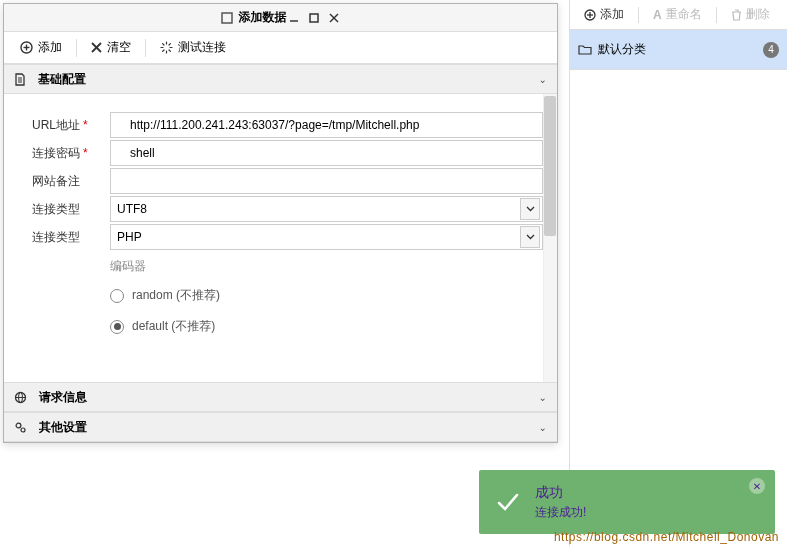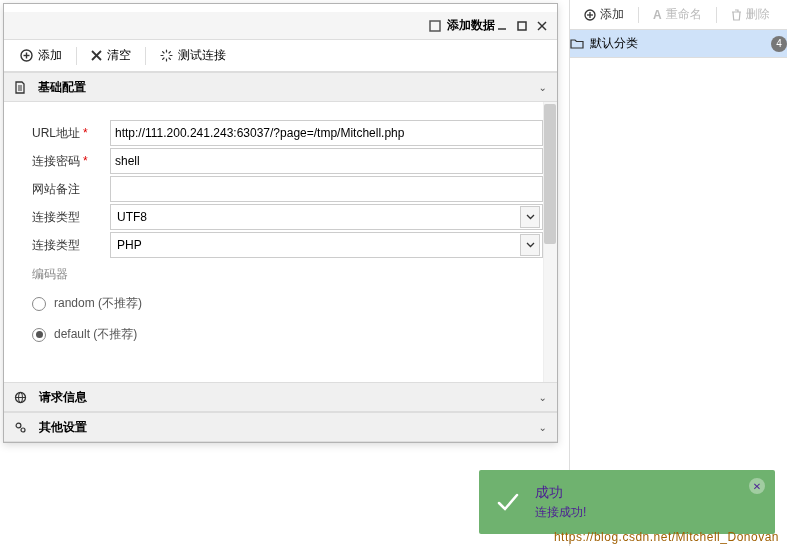--- a/index.html
+++ b/index.html
@@ -6,46 +6,46 @@
 body { width: 787px; height: 546px; background: #fff; position: relative; overflow: hidden; }
 
 .main { display: flex; height: 100%; }
 .left { width: 570px; border-right: 1px solid #ddd; position: relative; }
 .right { flex: 1; }
 
 .right-toolbar { height: 30px; border-bottom: 1px solid #ddd; display: flex; align-items: center; padding: 0 6px; gap: 4px; }
 .rt-btn { padding: 4px 8px; color: #333; display: flex; align-items: center; gap: 4px; cursor: pointer; }
 .rt-btn.disabled { color: #bbb; }
 .rt-sep { width: 1px; height: 16px; background: #ddd; margin: 0 2px; }
-.cat-row { height: 28px; background: #cfe2f9; display: flex; align-items: center; padding: 0 0; justify-content: space-between; border-bottom: 1px solid #ddd; }
+.cat-row { height: 40px; background: #cfe2f9; display: flex; align-items: center; padding: 0 8px; justify-content: space-between; border-bottom: 1px solid #ddd; }
 .cat-left { display: flex; align-items: center; gap: 6px; }
 .badge { background: #777; color: #fff; border-radius: 50%; width: 16px; height: 16px; display: flex; align-items: center; justify-content: center; font-size: 10px; }
 
 .dialog { position: absolute; left: 3px; top: 3px; width: 555px; height: 440px; background: #fff; border: 1px solid #b3b3b3; box-shadow: 0 2px 8px rgba(0,0,0,.15); display: flex; flex-direction: column; }
-.dlg-title { height: 28px; background: #f5f5f5; border-bottom: 1px solid #ddd; display: flex; align-items: center; padding: 0 8px; justify-content: flex-end; margin-top: 8px; }
+.dlg-title { height: 28px; background: #f5f5f5; border-bottom: 1px solid #ddd; display: flex; align-items: center; padding: 0 8px; justify-content: center; }
 .dlg-title-left { display: flex; align-items: center; gap: 6px; font-weight: bold; }
 .dlg-ctrls { display: flex; gap: 6px; }
 .dlg-ctrl { width: 14px; height: 14px; cursor: pointer; display: flex; align-items: center; justify-content: center; }
 
 .dlg-toolbar { height: 32px; border-bottom: 1px solid #ddd; display: flex; align-items: center; padding: 0 6px; }
 .tb-btn { padding: 4px 10px; display: flex; align-items: center; gap: 5px; cursor: pointer; }
 .tb-sep { width: 1px; height: 18px; background: #ddd; margin: 0 4px; }
 
 .acc-header { height: 30px; background: #f0f0f0; border-top: 1px solid #ddd; border-bottom: 1px solid #ddd; display: flex; align-items: center; padding: 0 10px; justify-content: space-between; cursor: pointer; }
 .acc-header-left { display: flex; align-items: center; gap: 12px; font-weight: bold; }
 .acc-body { flex: 1; overflow-y: auto; padding: 18px 14px 10px 28px; position: relative; }
 
 .form-row { display: flex; align-items: center; margin-bottom: 2px; }
 .form-label { width: 78px; color: #333; display: flex; align-items: center; gap: 3px; }
 .req { color: #d00; }
-.form-input { flex: 1; height: 26px; border: 1px solid #ccc; padding: 0 4px; background: #fff; }
+.form-input { flex: 1; height: 26px; border: 1px solid #ccc; padding: 0 19px; background: #fff; }
 .form-select { flex: 1; height: 26px; border: 1px solid #ccc; background: #fff; display: flex; align-items: center; justify-content: space-between; padding: 0 2px 0 6px; }
 .sel-btn { width: 20px; height: 22px; border: 1px solid #ccc; background: #f5f5f5; display: flex; align-items: center; justify-content: center; }
 
-.encoder-block { margin-top: 8px; }
+.encoder-block { margin-left: 78px; margin-top: 8px; }
 .encoder-title { color: #888; margin-bottom: 12px; }
 .radio-row { display: flex; align-items: center; gap: 8px; margin-bottom: 14px; color: #555; }
 .radio { width: 14px; height: 14px; border: 1px solid #888; border-radius: 50%; display: flex; align-items: center; justify-content: center; }
 .radio.checked::after { content: ""; width: 7px; height: 7px; background: #555; border-radius: 50%; }
 
 .scrollbar-stub { position: absolute; right: 0; top: 0; bottom: 0; width: 14px; background: #f5f5f5; border-left: 1px solid #eee; }
 .scroll-thumb { position: absolute; right: 1px; top: 2px; width: 12px; height: 140px; background: #ccc; border-radius: 2px; }
 
 .toast { position: absolute; right: 12px; bottom: 12px; width: 296px; height: 64px; background: #6fb26f; color: #4c1d95; padding: 12px 16px; display: flex; align-items: center; gap: 14px; border-radius: 2px; }
 .toast-check { width: 26px; height: 26px; }

